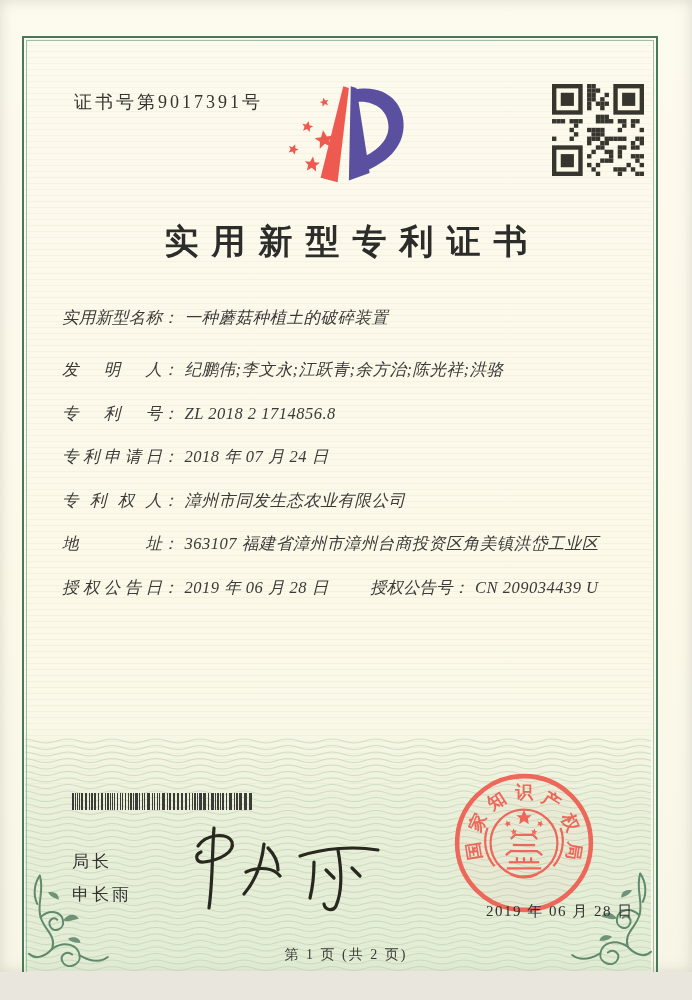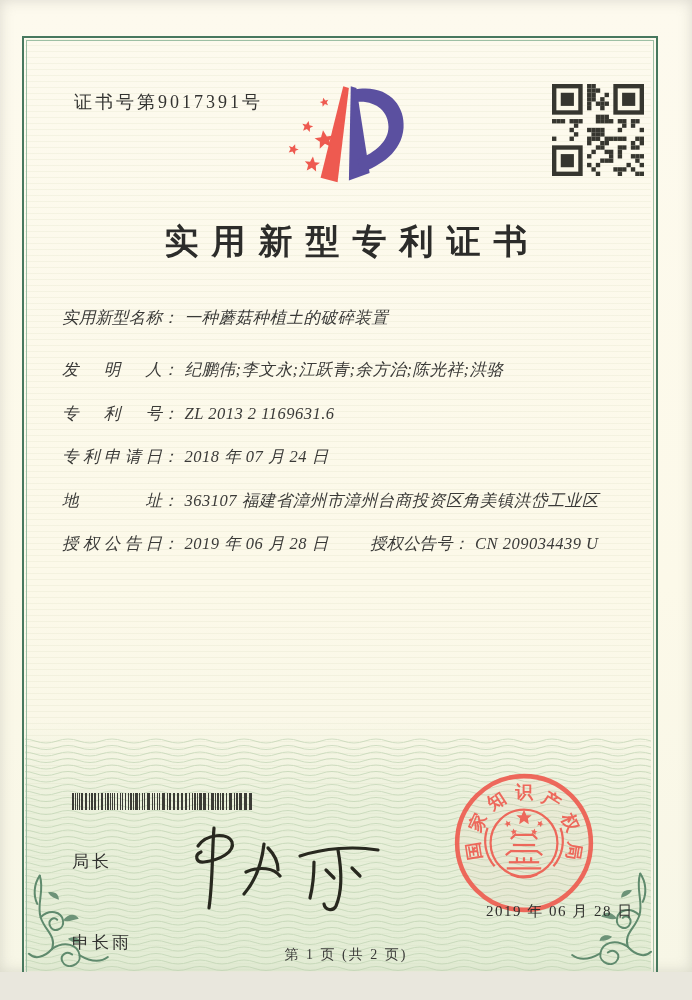--- a/index.html
+++ b/index.html
@@ -37,21 +37,21 @@
   .field-row.first{margin-bottom:32px;}
   .flabel{display:inline-block;width:100px;text-align:justify;text-align-last:justify;vertical-align:top;}
   .fcolon{display:inline-block;margin-right:6px;}
   .fvalue{letter-spacing:.5px;}
   .grant-group{position:absolute;left:308px;top:0;text-align:center;}
   .paragraphs{left:60px;top:611px;width:580px;font-size:15.2px;line-height:22.5px;
     text-align:justify;color:#3e3e3a;}
   .paragraphs p{margin:0;text-indent:2em;}
   .barcode{left:72px;top:793px;width:184px;height:17px;}
   .signer-title{left:72px;top:850px;font-size:17px;letter-spacing:3px;color:#333331;}
-  .signer-name{left:72px;top:883px;font-size:17px;letter-spacing:3px;color:#333331;margin-top:48px;}
+  .signer-name{left:72px;top:883px;font-size:17px;letter-spacing:3px;color:#333331;}
   .signature{left:176px;top:822px;width:208px;height:92px;}
   .seal{left:448px;top:767px;width:152px;height:152px;z-index:4;opacity:.9;}
   .seal-date{left:486px;top:902px;font-size:15px;letter-spacing:1.5px;color:#2f2f2d;z-index:5;}
   .page-footer{left:0;right:0;top:946px;text-align:center;font-size:14px;letter-spacing:2px;color:#3a3a38;}
   .hidden-defs{position:absolute;width:0;height:0;}
 </style>
 </head>
 <body>
 
 <svg class="hidden-defs" aria-hidden="true">
@@ -270,24 +270,27 @@
   <div class="layer doc-title">实用新型专利证书</div>
 
   <div class="layer fields">
     <div class="field-row first">
       <span class="flabel">实用新型名称</span><span class="fcolon">：</span><span class="fvalue">一种蘑菇种植土的破碎装置</span>
     </div>
     <div class="field-row">
       <span class="flabel">发明人</span><span class="fcolon">：</span><span class="fvalue">纪鹏伟;李文永;江跃青;余方治;陈光祥;洪骆</span>
     </div>
     <div class="field-row">
-      <span class="flabel">专利号</span><span class="fcolon">：</span><span class="fvalue">ZL 2013 2 1169631.6</span>
+      <span class="flabel">专利号</span><span class="fcolon">：</span><span class="fvalue">ZL 2018 2 1714856.8</span>
     </div>
     <div class="field-row">
       <span class="flabel">专利申请日</span><span class="fcolon">：</span><span class="fvalue">2018 年 07 月 24 日</span>
+    </div>
+    <div class="field-row">
+      <span class="flabel">专利权人</span><span class="fcolon">：</span><span class="fvalue">漳州市同发生态农业有限公司</span>
     </div>
     <div class="field-row">
       <span class="flabel">地址</span><span class="fcolon">：</span><span class="fvalue">363107 福建省漳州市漳州台商投资区角美镇洪岱工业区</span>
     </div>
     <div class="field-row">
       <span class="flabel">授权公告日</span><span class="fcolon">：</span><span class="fvalue">2019 年 06 月 28 日</span>
       <span class="grant-group">
         <span>授权公告号</span><span class="fcolon">：</span><span class="fvalue">CN 209034439 U</span>
       </span>
     </div>

